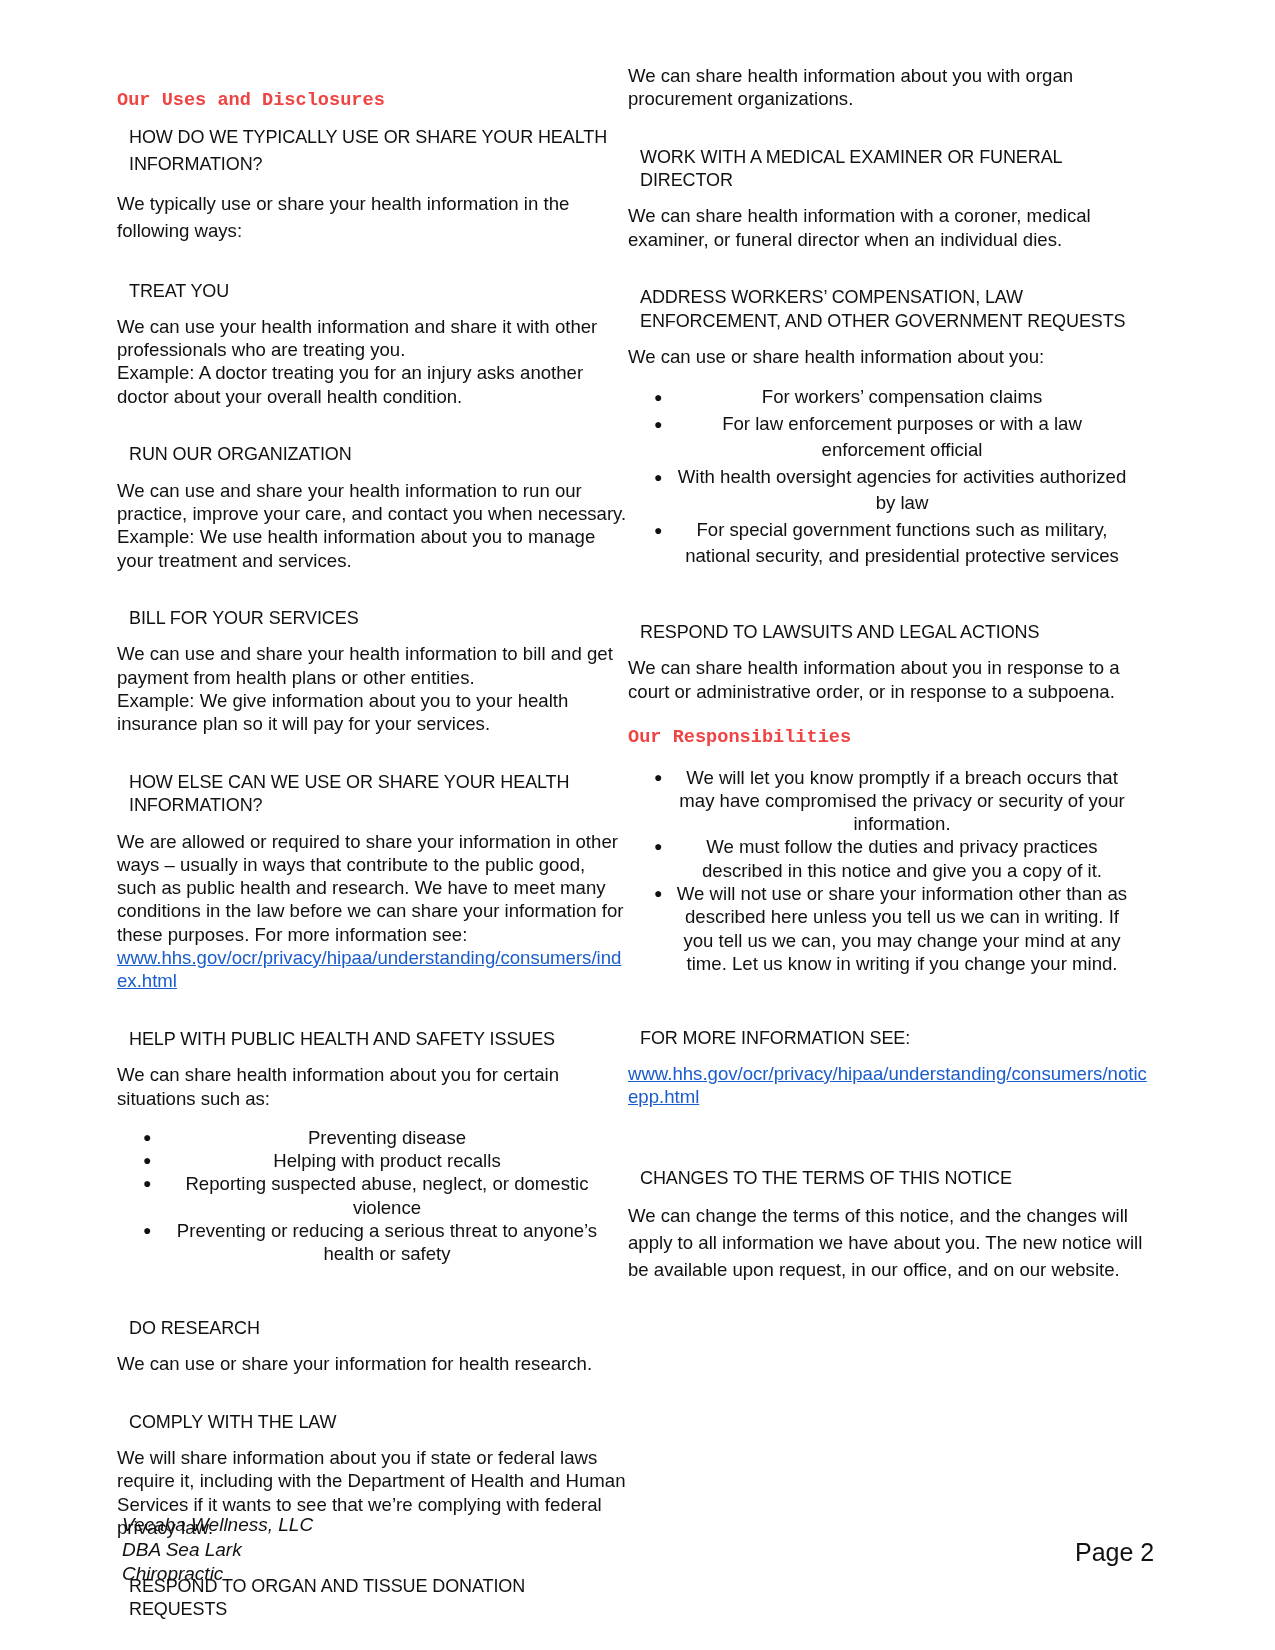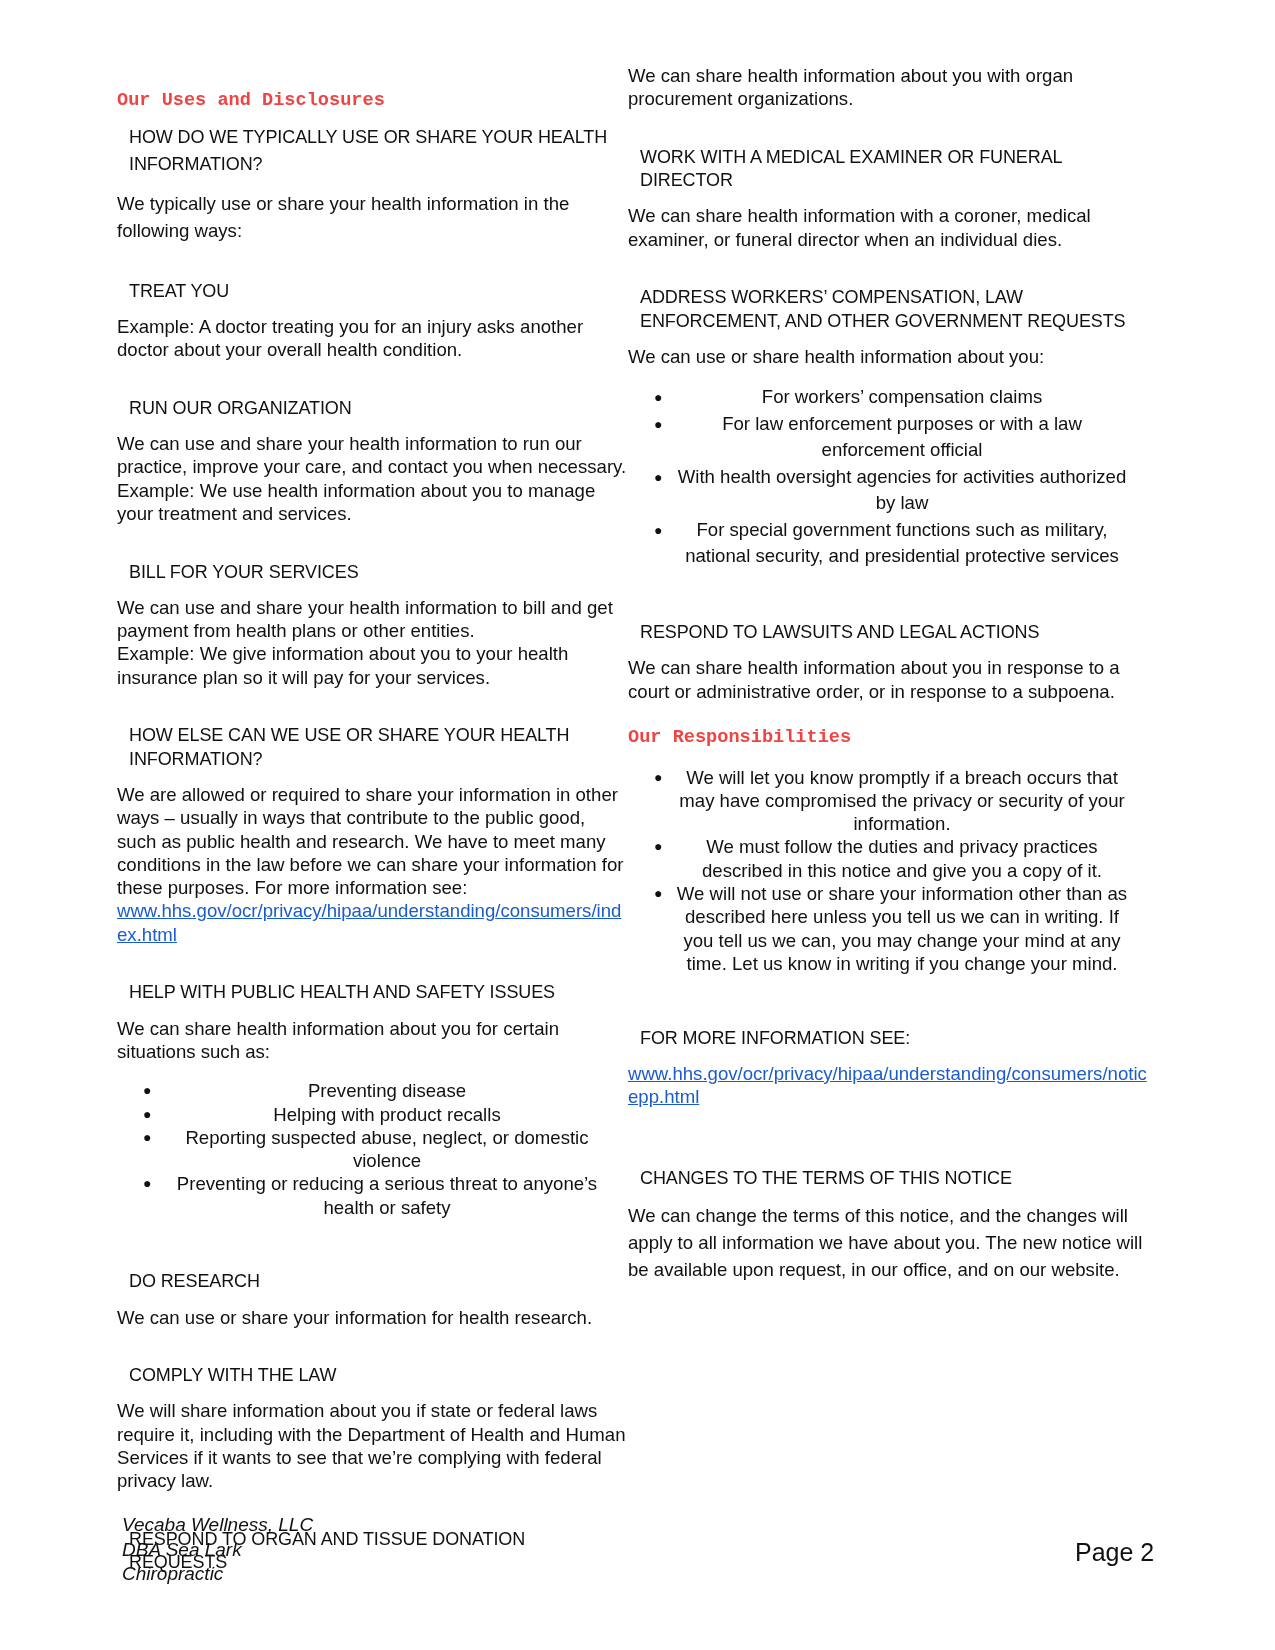--- a/index.html
+++ b/index.html
@@ -26,20 +26,21 @@
 <body>
 
 <div class="col col-left">
   <div style="height:25px"></div>
   <p class="sec-title">Our Uses and Disclosures</p>
   <h3 class="tall">HOW DO WE TYPICALLY USE OR SHARE YOUR HEALTH INFORMATION?</h3>
   <p class="tall">We typically use or share your health information in the following ways:</p>
   <div class="gap"></div>
 
   <h3>TREAT YOU</h3>
+  <p>We can use your health information and share it with other professionals who are treating you.</p>
   <p class="ex">Example: A doctor treating you for an injury asks another doctor about your overall health condition.</p>
   <div class="gap"></div>
 
   <h3>RUN OUR ORGANIZATION</h3>
   <p>We can use and share your health information to run our practice, improve your care, and contact you when necessary.</p>
   <p class="ex">Example: We use health information about you to manage your treatment and services.</p>
   <div class="gap"></div>
 
   <h3>BILL FOR YOUR SERVICES</h3>
   <p>We can use and share your health information to bill and get payment from health plans or other entities.</p>

